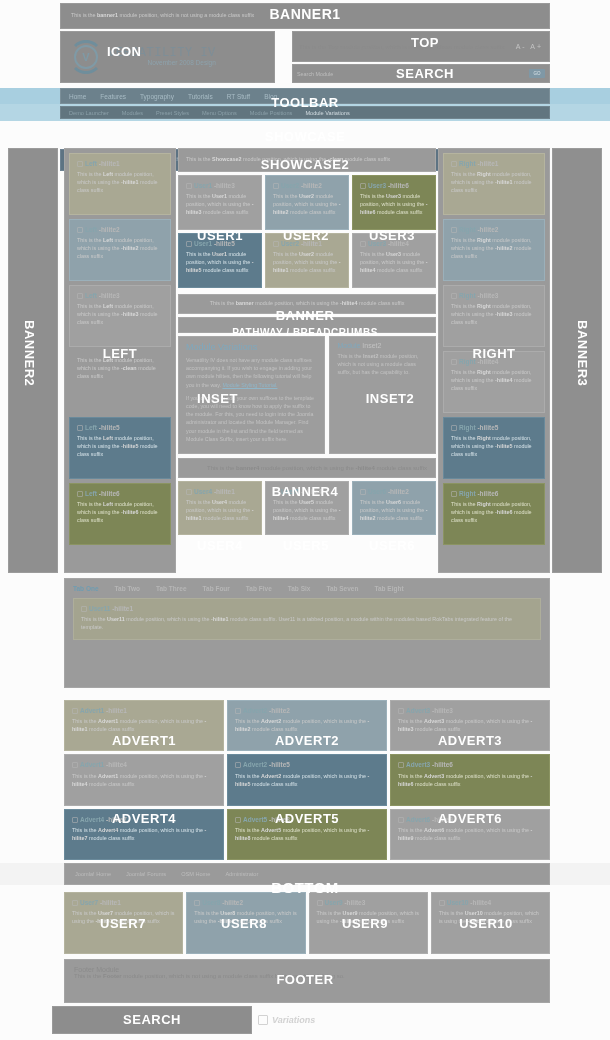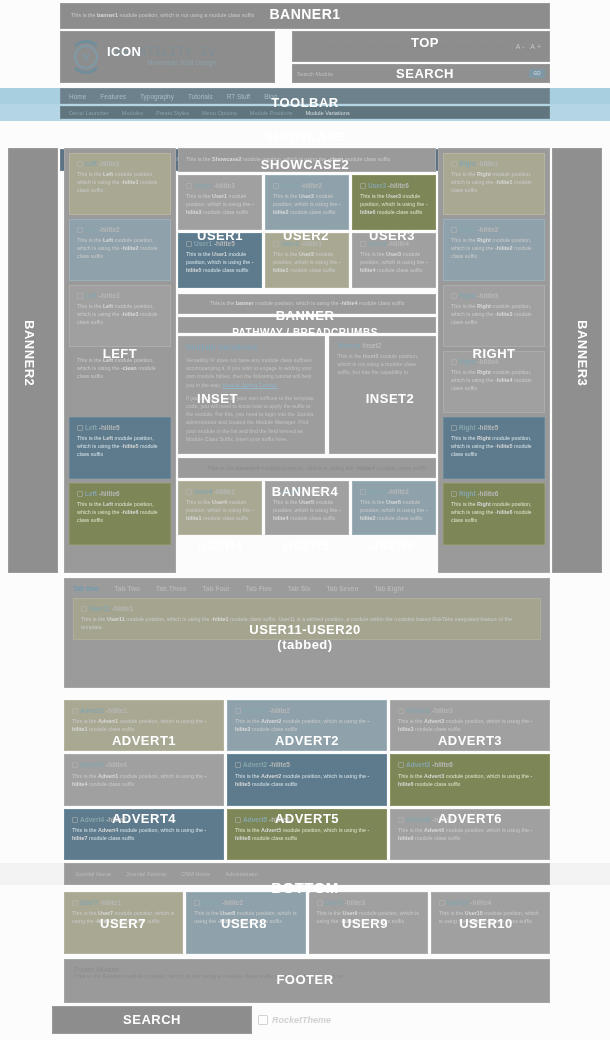--- a/index.html
+++ b/index.html
@@ -459,21 +459,21 @@
     </div>
 
   <div id="footerMod">
     <div class="ttl"><span class="b">Footer</span><span> Module</span></div>
     <div class="bd"><span>This is the </span><b>Footer</b><span> module position, which is not using a module class suffix but is capable of doing so.</span></div>
   </div>
 
   <div id="debugMod"></div>
   <div id="rtLogo">
     <span class="sq"></span>
-    <span>RocketTheme</span>
+    <span>Variations</span>
   </div>
 
   <div class="oly" style="left:0;right:0;top:6px;font-size:14px;">BANNER1</div>
   <div class="oly" style="left:80px;top:44px;font-size:13px;padding-left:27px;">ICON</div>
   <div class="oly" style="left:295px;right:55px;top:35px;font-size:13px;">TOP</div>
   <div class="oly" style="left:160px;right:160px;top:95px;font-size:13px;">TOOLBAR</div>
   <div class="oly" style="left:295px;right:55px;top:66px;font-size:13px;">SEARCH</div>
   <div class="oly" style="left:0;right:0;top:129px;font-size:13px;">SHOWCASE</div>
   <div class="oly" style="left:178px;right:178px;top:157px;font-size:13px;">SHOWCASE2</div>
   <div class="oly vert" style="left:22px;top:320px;font-size:13px;">BANNER2</div>
@@ -484,23 +484,20 @@
   <div class="oly" style="left:266px;width:80px;top:228px;font-size:13px;">USER2</div>
   <div class="oly" style="left:352px;width:80px;top:228px;font-size:13px;">USER3</div>
   <div class="oly" style="left:178px;right:178px;top:308px;font-size:13px;">BANNER</div>
   <div class="oly" style="left:178px;right:178px;top:327px;font-size:10px;">PATHWAY / BREADCRUMBS</div>
   <div class="oly" style="left:180px;width:75px;top:391px;font-size:13px;">INSET</div>
   <div class="oly" style="left:345px;width:90px;top:391px;font-size:13px;">INSET2</div>
   <div class="oly" style="left:178px;right:178px;top:484px;font-size:13px;">BANNER4</div>
   <div class="oly" style="left:180px;width:80px;top:538px;font-size:13px;">USER4</div>
   <div class="oly" style="left:266px;width:80px;top:538px;font-size:13px;">USER5</div>
   <div class="oly" style="left:352px;width:80px;top:538px;font-size:13px;">USER6</div>
-  <div class="oly" style="left:0;right:0;top:623px;font-size:13px;line-height:1.15;">
-    <span>USER11-USER20</span><br><span>(tabbed)</span>
-  </div>
   <div class="oly" style="left:64px;width:160px;top:733px;font-size:13px;">ADVERT1</div>
   <div class="oly" style="left:227px;width:160px;top:733px;font-size:13px;">ADVERT2</div>
   <div class="oly" style="left:390px;width:160px;top:733px;font-size:13px;">ADVERT3</div>
   <div class="oly" style="left:64px;width:160px;top:811px;font-size:13px;">ADVERT4</div>
   <div class="oly" style="left:227px;width:160px;top:811px;font-size:13px;">ADVERT5</div>
   <div class="oly" style="left:390px;width:160px;top:811px;font-size:13px;">ADVERT6</div>
   <div class="oly" style="left:0;right:0;top:879px;font-size:15px;">BOTTOM</div>
   <div class="oly" style="left:64px;width:118px;top:916px;font-size:13px;">USER7</div>
   <div class="oly" style="left:185px;width:118px;top:916px;font-size:13px;">USER8</div>
   <div class="oly" style="left:306px;width:118px;top:916px;font-size:13px;">USER9</div>

